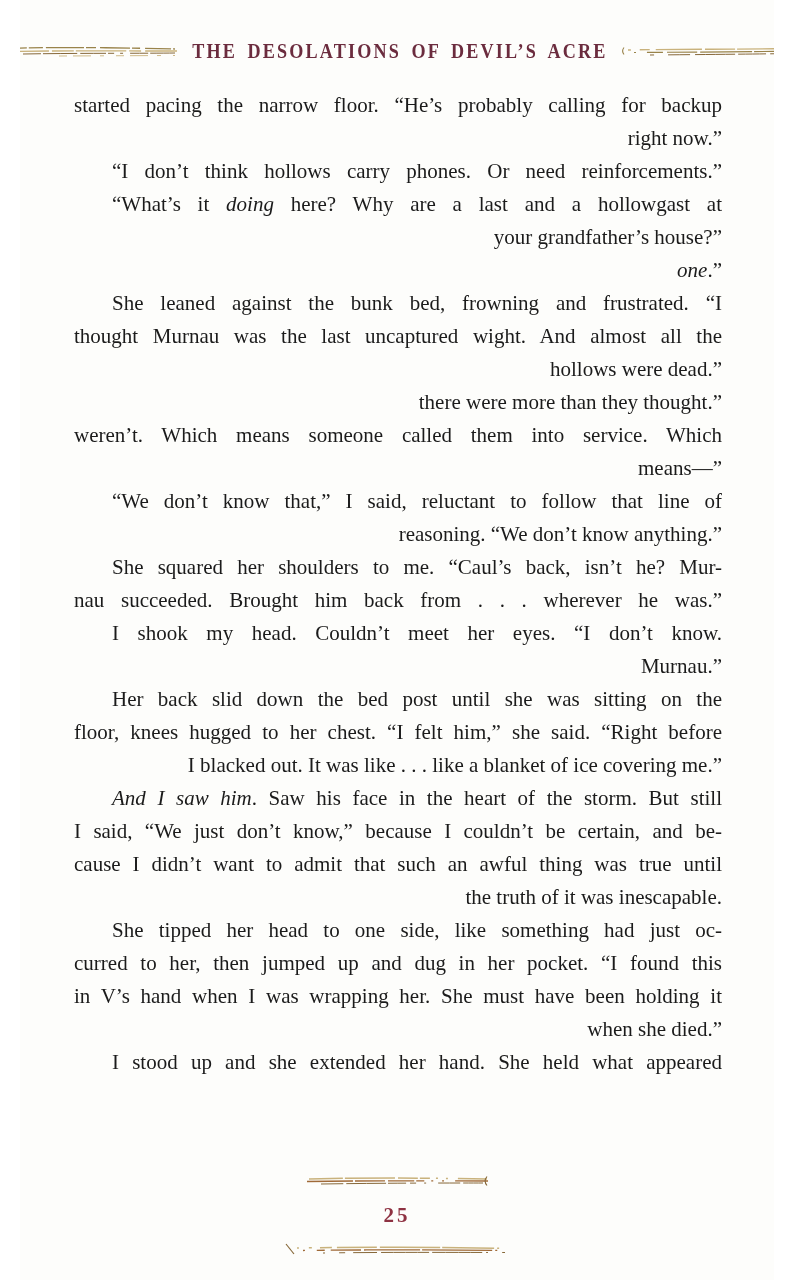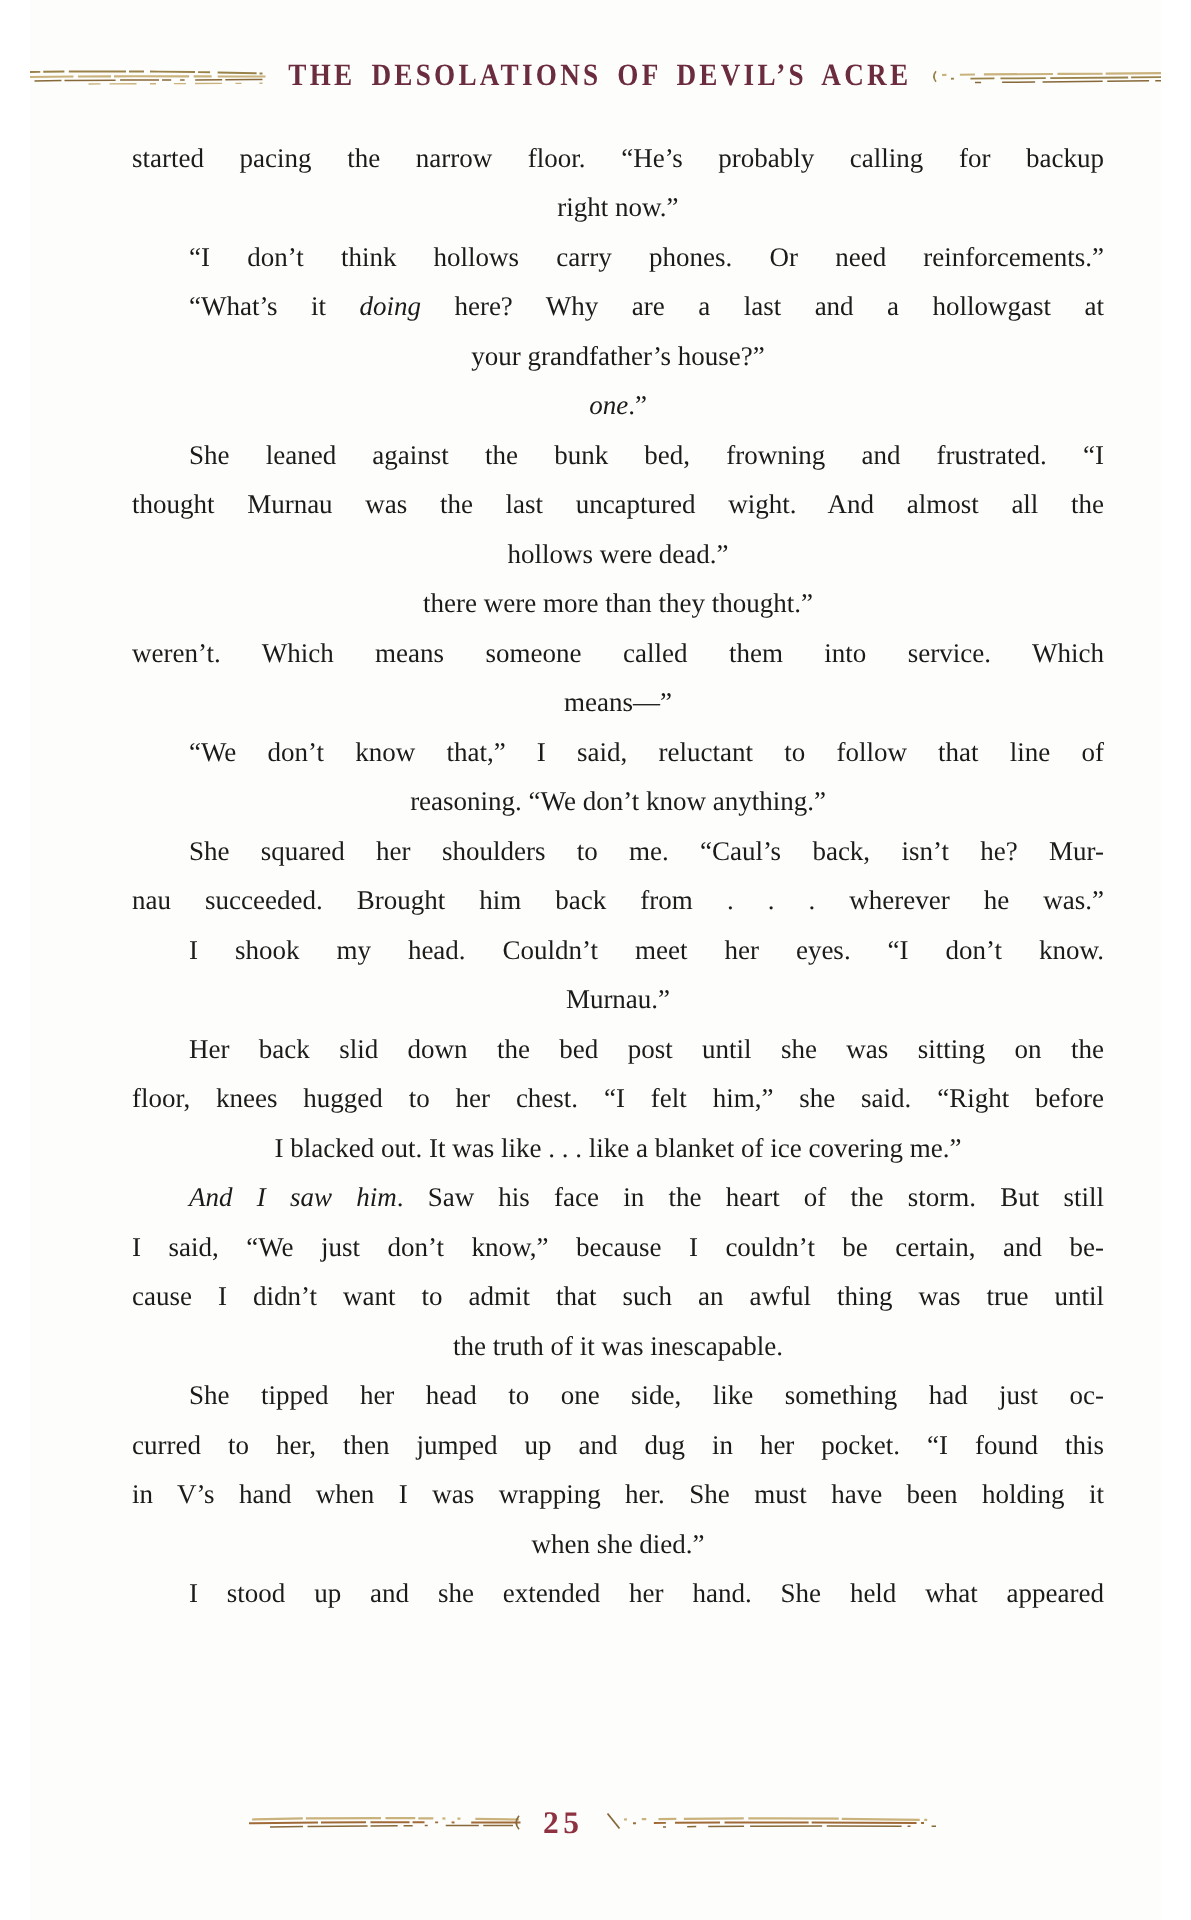--- a/index.html
+++ b/index.html
@@ -46,46 +46,47 @@
   }
   .flourish { flex: 0 0 auto; }
   .fl-tan   { stroke: var(--flourish-tan);   fill: none; }
   .fl-olive { stroke: var(--flourish-olive); fill: none; }
   .fl-brown { stroke: var(--flourish-brown); fill: none; }
   .fl-rust  { stroke: var(--flourish-rust);  fill: none; }
   
   .page-body {
     position: absolute;
     top: 89px;
-    left: 68px;
+    left: 54px;
     width: 648px;
-    font-size: 18px;
+    font-size: 21px;
     line-height: 33px;
   }
   .para { margin: 0; }
   .line {
     white-space: normal;
-    text-align: center;
+    text-align: right;
     min-height: 33px;
   }
   .line.j {
     text-align: justify;
     text-align-last: justify;
   }
   .line.indent { text-indent: 38px; }
   .line em { font-style: italic; }
   
   .page-footer {
     position: absolute;
     top: 1198px; left: 0; right: 0;
     height: 34px;
     display: flex;
     align-items: center;
     justify-content: center;
     gap: 13px;
+    flex-direction: column;
   }
   .page-number {
     font-family: "Liberation Serif", serif;
     font-weight: 700;
     font-size: 21px;
     letter-spacing: 3px;
     color: var(--page-number-color);
   }
 </style>
 </head>

